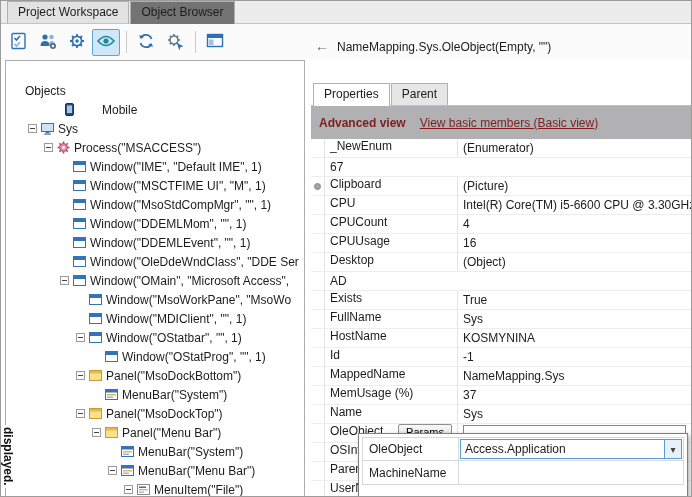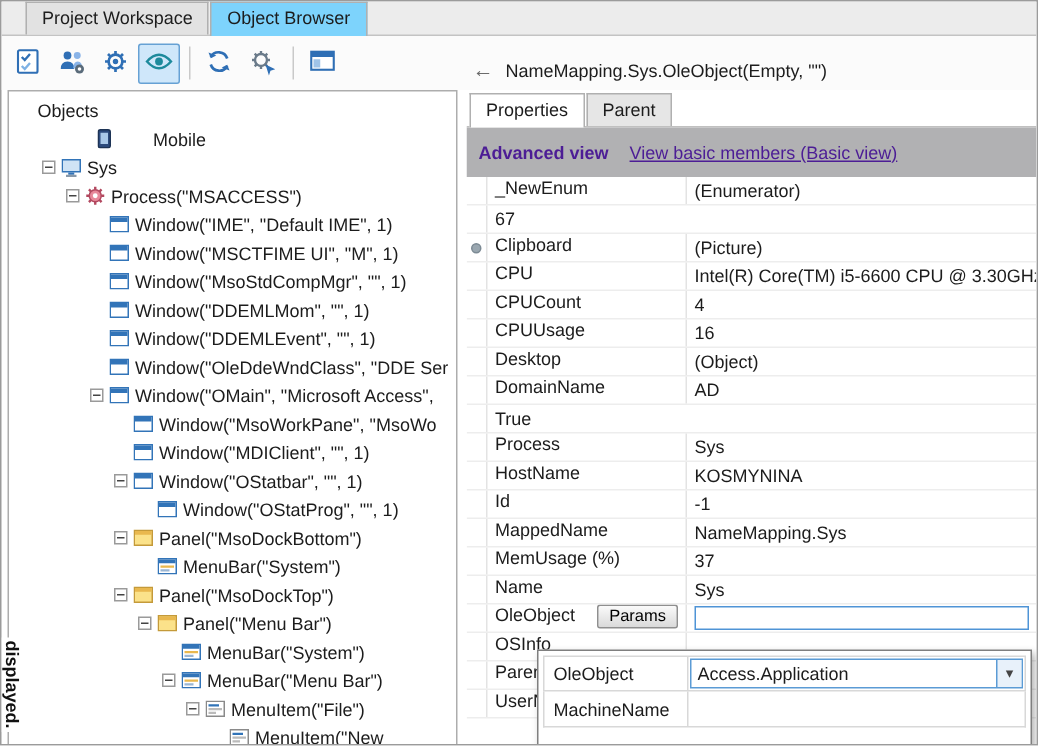--- a/index.html
+++ b/index.html
@@ -12,73 +12,73 @@
     overflow: hidden;
     font-family: "Liberation Sans", sans-serif;
     font-size: 12px;
     color: #1c1c1c;
   }
   
   .tabbar {
     display: flex; align-items: flex-end;
     height: 23px; background: #ececec;
     border-bottom: 1px solid #c3c3c3;
-    padding-left: 16px;
+    padding-left: 6px;
     text-align: center;
   }
   .doc-tab {
     padding: 3px 10px 4px 10px;
     border: 1px solid #b0b0b0;
     border-bottom: none;
     background: #e2e2e2;
     margin-right: 1px;
     white-space: nowrap;
     cursor: default;
   }
-  .doc-tab.active { background: #7dd3fc; position: relative; top: 1px; padding-bottom: 5px; }
+  .doc-tab.active { background: #737373; position: relative; top: 1px; padding-bottom: 5px; }
   
   .band { display: flex; height: 36px; background: #fbfbfb; }
   .toolbar { width: 306px; display: flex; align-items: center; padding: 2px 4px; flex: none; }
   .tbtn {
     width: 28px; height: 27px; border: 1px solid transparent; background: transparent;
     display: inline-flex; align-items: center; justify-content: center;
     margin-right: 1px; border-radius: 2px; cursor: default;
   }
   .tbtn.pressed { background: #cfe7fa; border-color: #66a1d4; }
   .tsep { width: 1px; height: 22px; background: #c9c9c9; margin: 0 5px; flex: none; }
   .obj-header { flex: 1; display: flex; align-items: flex-end; padding: 0 0 6px 8px; overflow: hidden; }
   .back-arrow { color: #6b6b6b; font-size: 14px; margin-right: 8px; cursor: default; }
   .obj-title { white-space: nowrap; overflow: hidden; }
   
   .main { display: flex; height: 437px; }
   .tree-panel {
     width: 300px; margin-left: 4px; flex: none;
     border: 1px solid #adadad; background: #fff;
-    overflow: hidden; padding: 3px 0 0 0; text-align: center;
+    overflow: hidden; padding: 20px 0 0 0; text-align: center;
   }
   .splitter { width: 6px; flex: none; cursor: ew-resize; }
   .tree-row { display: flex; align-items: center; height: 19px; white-space: nowrap; cursor: default; }
   .exp {
     width: 9px; height: 9px; border: 1px solid #9a9a9a; background: #fff;
     display: inline-block; position: relative; margin-right: 4px; flex: none;
   }
   .exp::before { content: ''; position: absolute; left: 1px; right: 1px; top: 3px; height: 1px; background: #444; }
   .exp-sp { width: 13px; flex: none; display: inline-block; }
   .ticon { margin-right: 4px; flex: none; display: inline-flex; align-items: center; }
   .tlabel { overflow: hidden; }
   
-  .right-panel { flex: 1; display: flex; flex-direction: column; overflow: hidden; background: #fff; }
+  .right-panel { flex: 1; display: flex; flex-direction: column; overflow: hidden; background: #fff; margin-top: 21px; }
   .prop-tabs { display: flex; align-items: flex-end; height: 25px; padding-left: 2px; border-bottom: 1px solid #c0c0c0; }
   .prop-tab {
     padding: 3px 10px 4px 10px; border: 1px solid #b0b0b0; border-bottom: none;
     background: #e6e6e6; margin-right: 1px; cursor: default;
   }
   .prop-tab.active { background: #fff; position: relative; top: 1px; padding-bottom: 5px; }
   .advanced-bar {
-    height: 33px; background: #b1b1b3; color: #4c1d95;
+    height: 33px; background: #b1b1b3; color: #7f1d1d;
     display: flex; align-items: center; padding: 16px 8px; gap: 14px; flex: none;
   }
   .advanced-bar .vtitle { font-weight: bold; }
   .advanced-bar .vlink { text-decoration: underline; cursor: pointer; }
   .prop-grid { flex: 1; overflow: hidden; }
   .prow { display: flex; height: 19px; border-bottom: 1px solid #ededed; align-items: stretch; }
   .pgutter { width: 14px; flex: none; border-right: 1px solid #e3e3e3; display: flex; align-items: center; justify-content: center; }
   .marker-dot { width: 7px; height: 7px; border-radius: 50%; background: #9aa7b0; border: 1px solid #7c8a94; }
   .pname {
     width: 133px; flex: none; border-right: 1px solid #e3e3e3; padding: 0 5px;
@@ -516,37 +516,37 @@
             <span class="pgutter"></span>
             <span class="pname">
               <span>Desktop</span>
             </span>
             <span class="pvalue">
               <span>(Object)</span>
             </span>
           </div>
           <div class="prow">
             <span class="pgutter"></span>
-            <span class="pname">
-              <span>DomainName</span>
-            </span>
             <span class="pvalue">
               <span>AD</span>
             </span>
           </div>
           <div class="prow">
             <span class="pgutter"></span>
+            <span class="pname">
+              <span>Exists</span>
+            </span>
             <span class="pvalue">
               <span>True</span>
             </span>
           </div>
           <div class="prow">
             <span class="pgutter"></span>
             <span class="pname">
-              <span>Process</span>
+              <span>FullName</span>
             </span>
             <span class="pvalue">
               <span>Sys</span>
             </span>
           </div>
           <div class="prow">
             <span class="pgutter"></span>
             <span class="pname">
               <span>HostName</span>
             </span>

